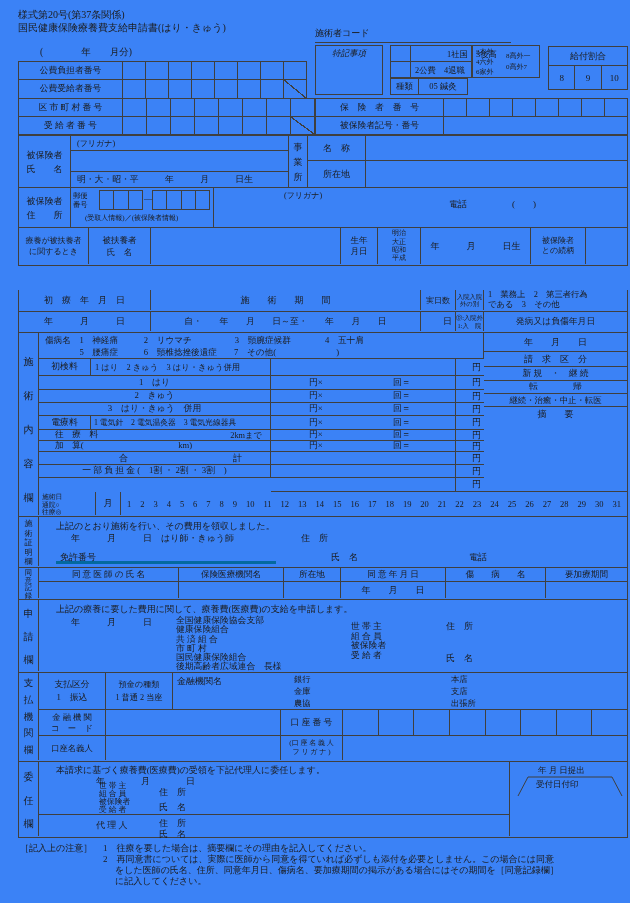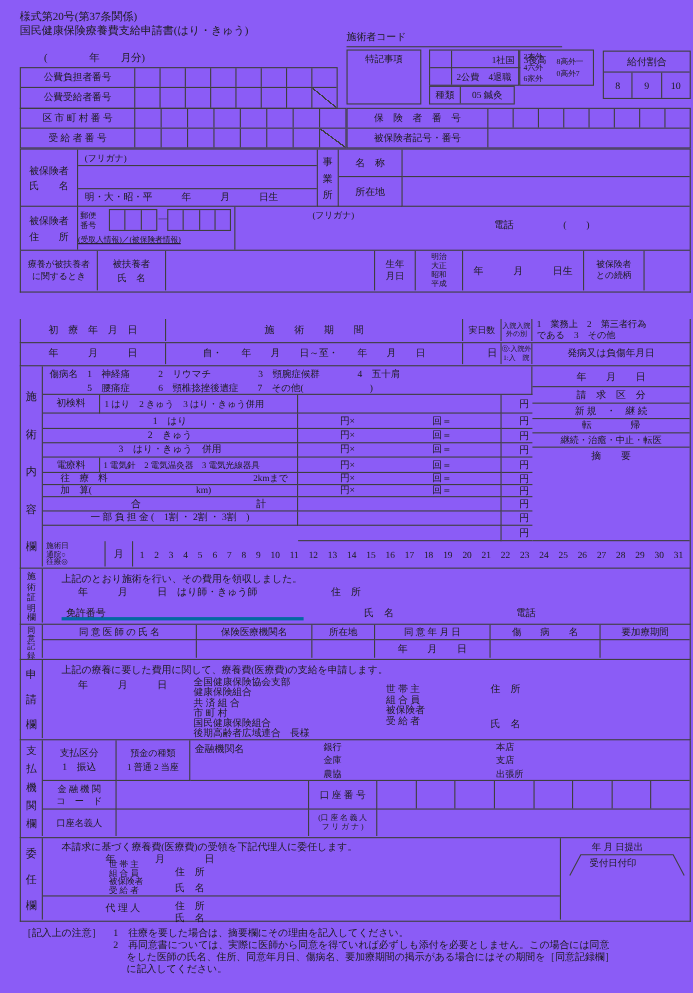--- a/index.html
+++ b/index.html
@@ -1,16 +1,16 @@
 <!DOCTYPE html>
 <html><head>
 <meta charset="utf-8">
 <style>
   html,body{margin:0;padding:0;background:#ffffff;}
-  #form{position:relative;width:630px;height:903px;background:#8b5cf6;
+  #form{position:relative;width:630px;height:903px;background:#3b82f6;
         font-family:"Liberation Serif","DejaVu Serif",serif;color:#1b1b1b;font-size:9px;}
   .ab{position:absolute;box-sizing:border-box;}
   .t{white-space:pre;}
   .b{border:1px solid #3f3f3f;}
   .bl{border-left:1px solid #3f3f3f;}
   .br{border-right:1px solid #3f3f3f;}
   .bb{border-bottom:1px solid #3f3f3f;}
   .c{display:flex;align-items:center;justify-content:center;text-align:center;white-space:pre;}
   .cl{display:flex;align-items:center;white-space:pre;}
   .yr{display:flex;align-items:center;justify-content:flex-end;padding-right:3px;white-space:pre;}
@@ -78,21 +78,21 @@
         <div></div>
         <div></div>
         <div></div>
         <div></div>
         <div></div>
         <div></div>
         <div></div>
       </div>
   </div>
 
-  <div class="ab b" style="left:315px;top:45px;width:68px;height:50px;">
+  <div class="ab b" style="left:315px;top:45px;width:68px;height:50px;font-style:italic;">
     <div class="ab c" style="left:0;top:2px;width:66px;height:12px;font-size:8.5px;">特記事項</div>
   </div>
   <div class="ab b" style="left:390px;top:45px;width:82px;height:33px;">
     <div class="ab br" style="left:0;top:0;width:20px;height:31px;"></div>
     <div class="ab" style="left:0;top:15px;width:82px;height:1px;border-top:1px solid #3f3f3f;"></div>
     <div class="ab t" style="left:24px;top:3px;font-size:8.3px;margin-left:32px;">1社国　3後高</div>
     <div class="ab t" style="left:24px;top:19px;font-size:8.3px;">2公費　4退職</div>
   </div>
   <div class="ab b" style="left:472px;top:45px;width:68px;height:33px;">
     <div class="ab t" style="left:3px;top:1px;font-size:7px;line-height:10px;">2本外
@@ -153,21 +153,21 @@
           <div></div>
           <div></div>
         </div>
       <div class="ab t" style="left:73px;top:6px;font-size:8px;">—</div>
       <div class="ab b cells" style="left:81px;top:2px;width:58px;height:20px;">
           <div></div>
           <div></div>
           <div></div>
           <div></div>
         </div>
-      <div class="ab t" style="left:0;top:25px;font-size:7px;text-decoration:underline;">(受取人情報)／(被保険者情報)</div>
+      <div class="ab t" style="left:14px;top:25px;font-size:7px;">(受取人情報)／(被保険者情報)</div>
     </div>
     <div class="ab t" style="left:265px;top:54px;font-size:8px;">(フリガナ)</div>
     <div class="ab t" style="left:430px;top:62px;font-size:9px;">電話　　　　　(　　)</div>
   </div>
 
   <div class="sec" style="left:18px;top:228px;width:610px;height:38px;">
     <div class="ab c br" style="left:0;top:0;width:70px;height:36px;font-size:8px;line-height:11px;">療養が被扶養者
 に関するとき</div>
     <div class="ab c br" style="left:70px;top:0;width:62px;height:36px;font-size:8.5px;line-height:12px;">被扶養者
 氏　名</div>

